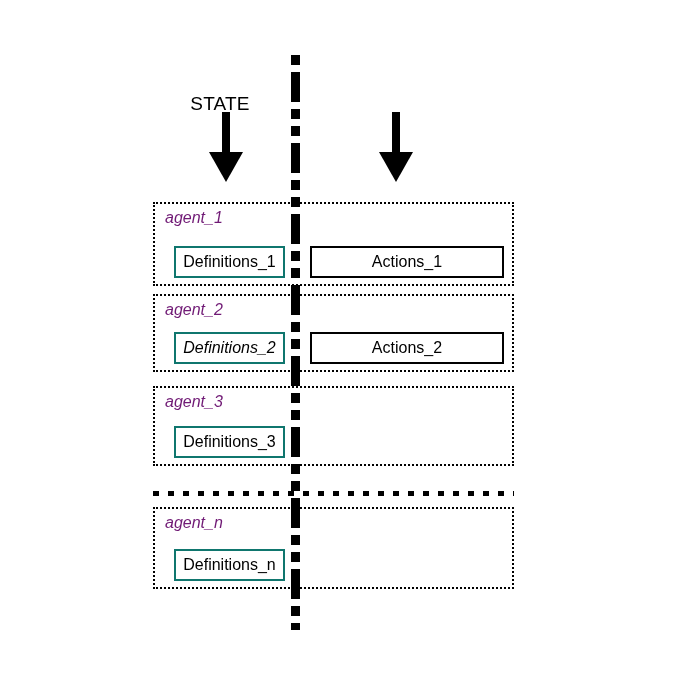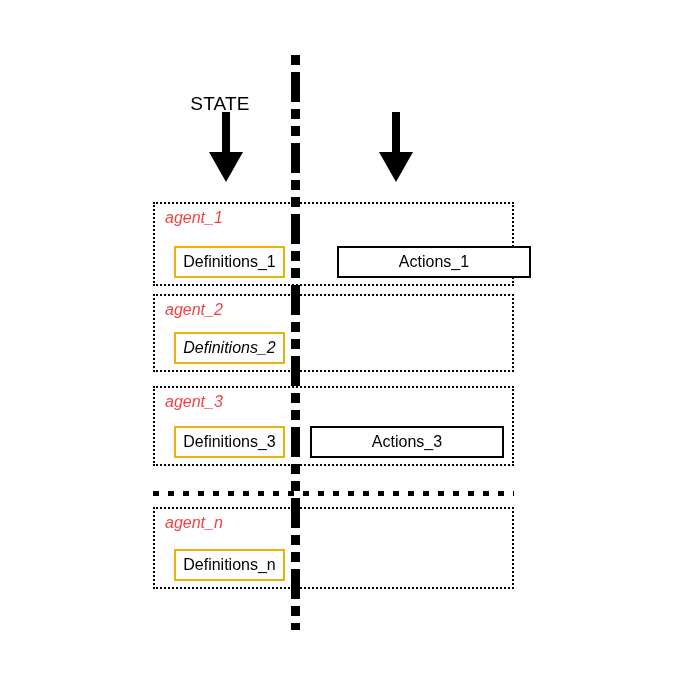--- a/index.html
+++ b/index.html
@@ -67,30 +67,30 @@
     box-sizing: border-box;
     border: 2px dotted #000;
   }
   .agent-label {
     position: absolute;
     left: 10px;
     top: 4px;
     font-style: italic;
     font-size: 16px;
     line-height: 19px;
-    color: #ef4444;
+    color: #701a75;
     white-space: nowrap;
   }
   .def-box {
     position: absolute;
     left: 19px;
     width: 111px;
     height: 32px;
     box-sizing: border-box;
-    border: 2px solid #eab308;
+    border: 2px solid #0f766e;
     background: #fff;
     display: flex;
     align-items: center;
     justify-content: center;
     font-size: 16px;
     line-height: 18px;
     white-space: nowrap;
   }
   .act-box {
     position: absolute;
@@ -136,30 +136,30 @@
   </svg>
 
   <svg id="divider" width="9" height="575" viewBox="0 0 9 575">
     <line x1="4.5" y1="0" x2="4.5" y2="575" stroke="#000" stroke-width="9" stroke-dasharray="10,7,30,7,10,7"></line>
   </svg>
 
   <div id="agent-rows">
       <div class="agent-box" style="top: 202px; height: 84px;">
         <div class="agent-label">agent_1</div>
         <div class="def-box" style="top: 42px;">Definitions_1</div>
-        <div class="act-box" style="top: 42px; margin-left: 27px;">Actions_1</div>
+        <div class="act-box" style="top: 42px;">Actions_1</div>
       </div>
       <div class="agent-box" style="top: 294px; height: 78px;">
         <div class="agent-label">agent_2</div>
         <div class="def-box" style="top: 36px; font-style: italic;">Definitions_2</div>
+        <div class="act-box" style="top: 36px;">Actions_2</div>
       </div>
       <div class="agent-box" style="top: 386px; height: 80px;">
         <div class="agent-label">agent_3</div>
         <div class="def-box" style="top: 38px; text-align: right;">Definitions_3</div>
-        <div class="act-box" style="top: 38px;">Actions_3</div>
       </div>
       <div class="agent-box" style="top: 507px; height: 82px;">
         <div class="agent-label">agent_n</div>
         <div class="def-box" style="top: 40px;">Definitions_n</div>
       </div>
     </div>
 
   <svg id="ellipsis-sep" width="361" height="5" viewBox="0 0 361 5">
     <line x1="0" y1="2.5" x2="361" y2="2.5" stroke="#000" stroke-width="5" stroke-dasharray="6,9"></line>
   </svg>

